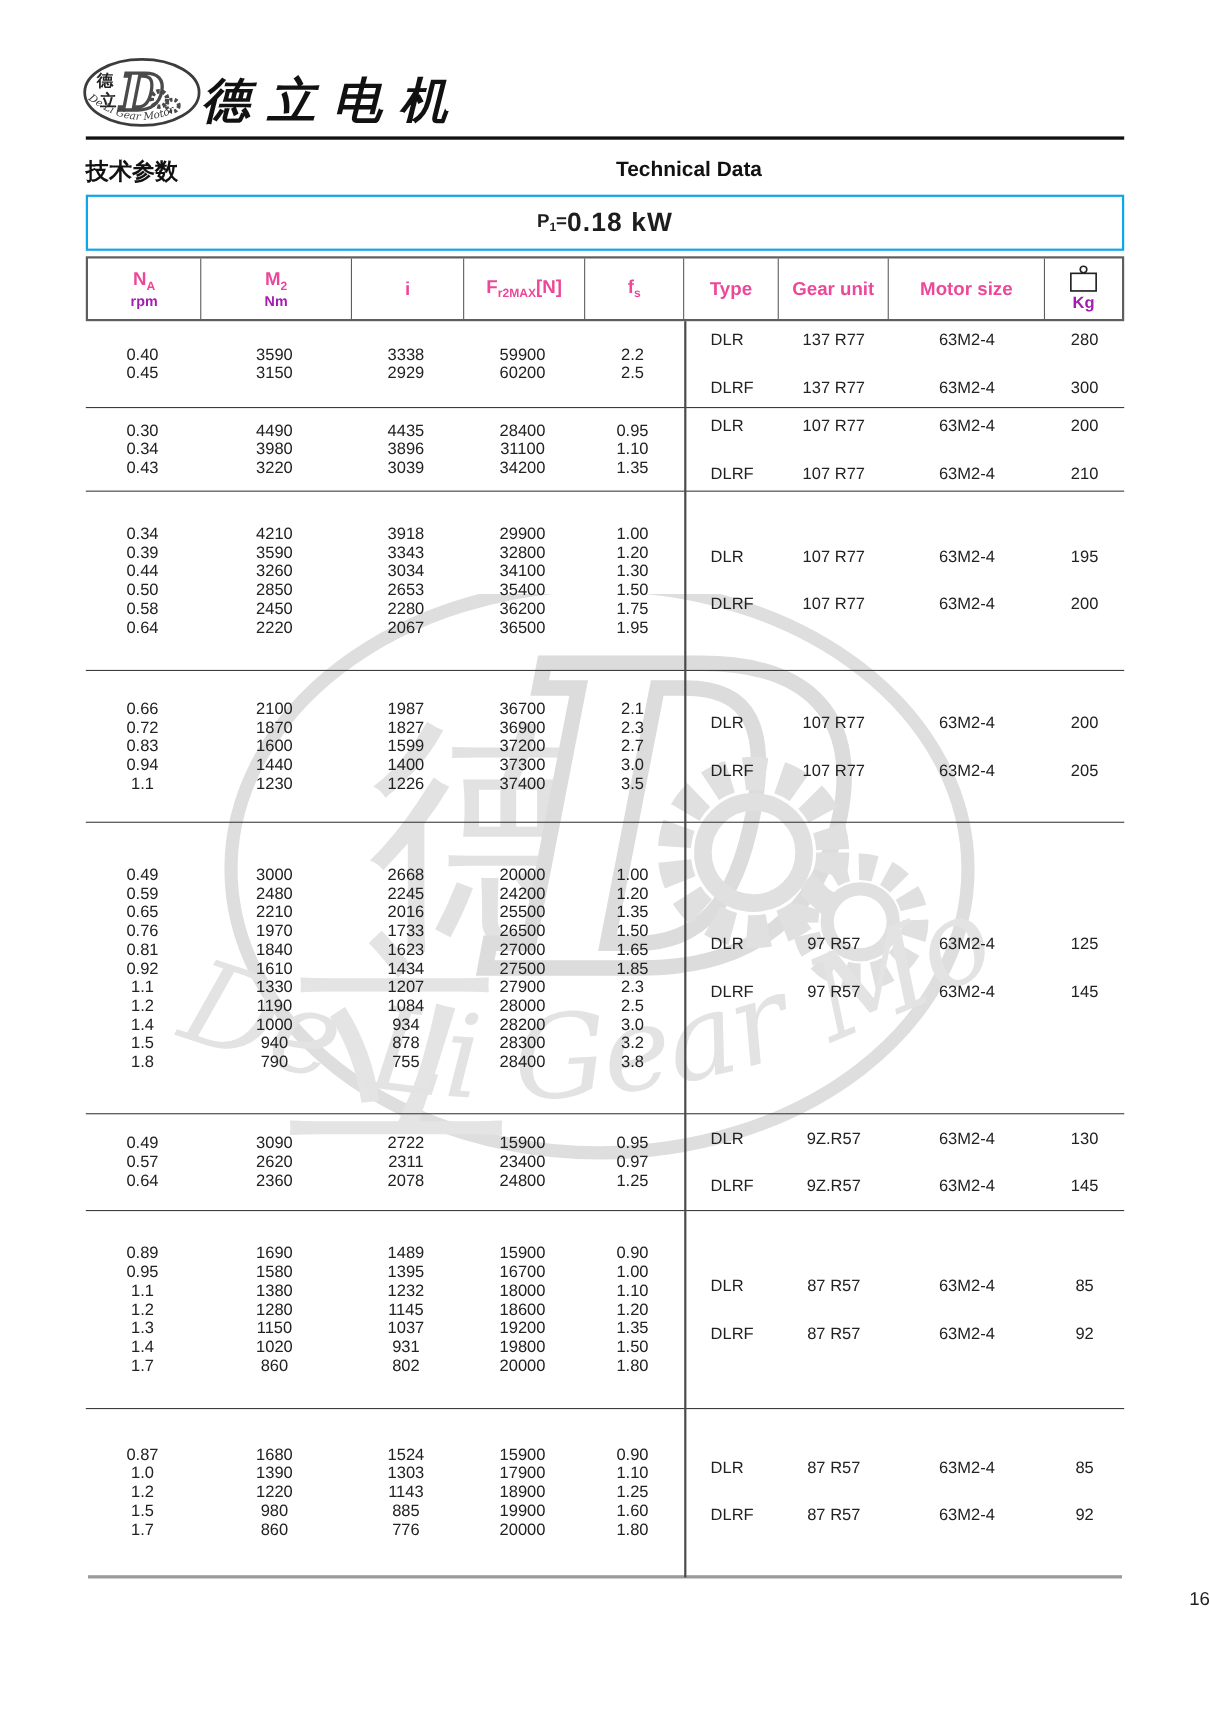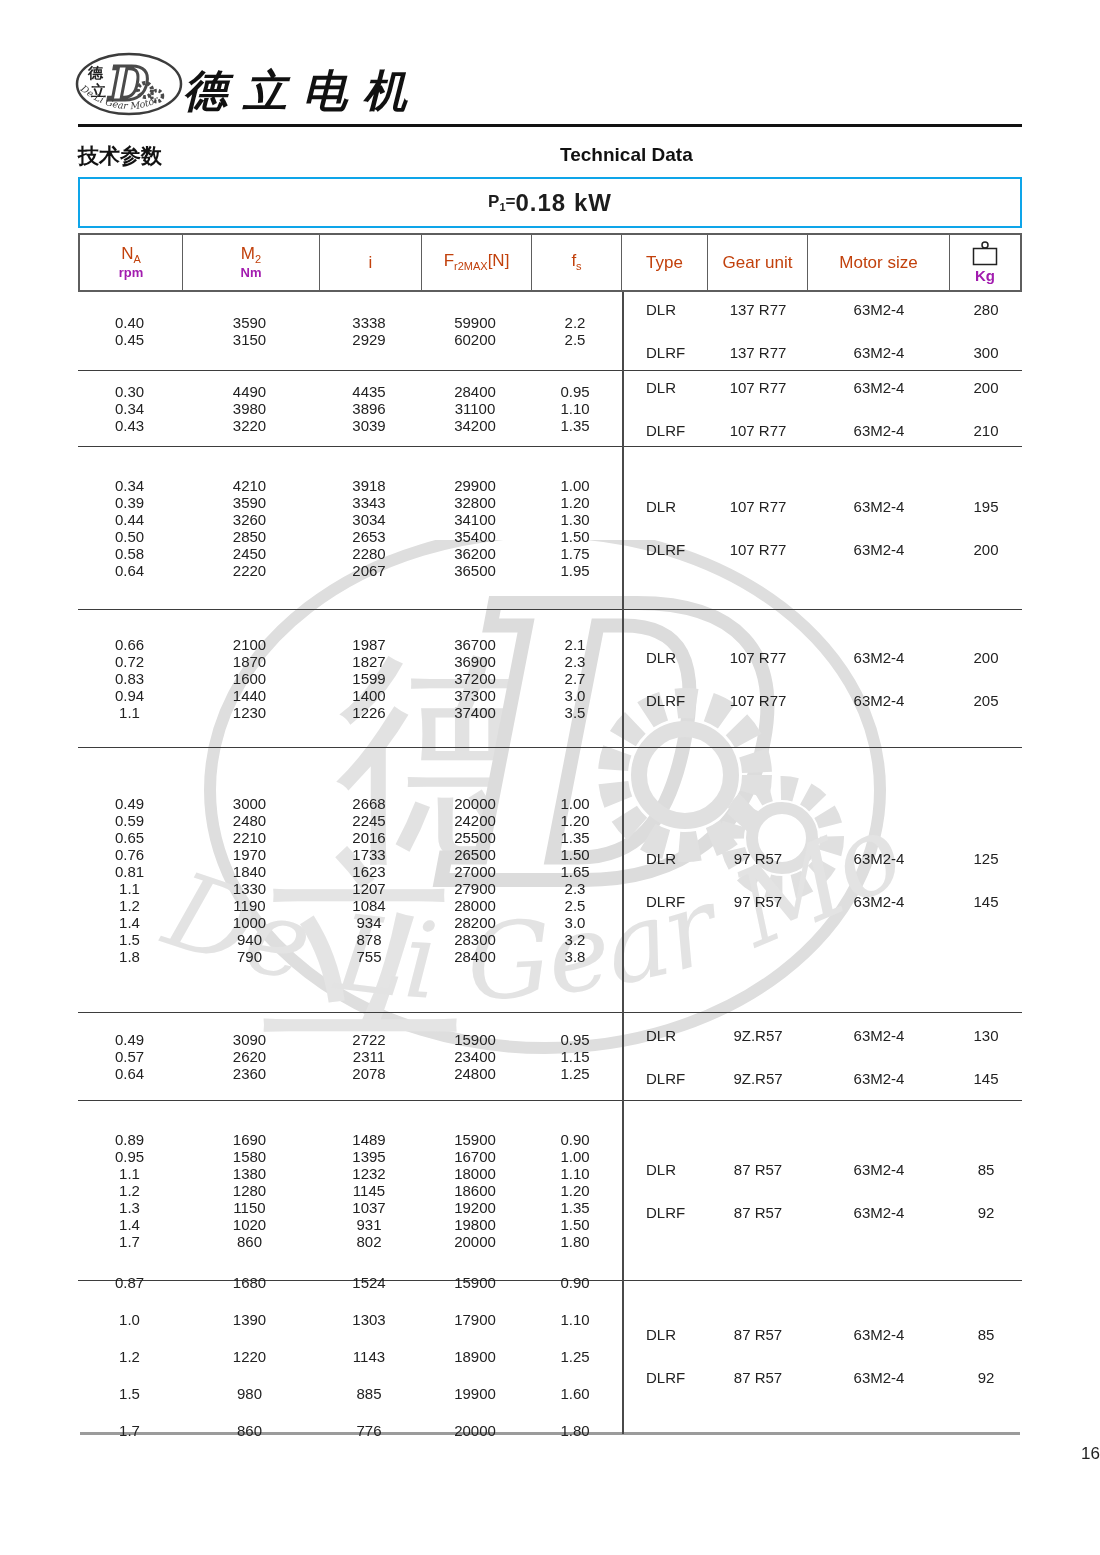--- a/index.html
+++ b/index.html
@@ -19,21 +19,21 @@
   .title-box .p{font-size:17px;font-weight:bold;}
   .title-box sub{font-size:11px;font-weight:bold;}
   .title-box .val{font-size:24px;font-weight:bold;letter-spacing:1px;}
   
   .thead{position:absolute;left:78px;top:233px;width:944px;height:59px;border:2px solid #5e5e5e;
          box-sizing:border-box;display:grid;
          grid-template-columns:103px 137px 102px 110px 90px 86px 100px 142px auto;}
   .thead .hcell{border-right:1.5px solid #5e5e5e;display:flex;flex-direction:column;
                 align-items:center;justify-content:center;line-height:1.15;}
   .thead .hcell:last-child{border-right:none;}
-  .hmain{font-size:17px;font-weight:normal;color:#c2410c;}
+  .hmain{font-size:17px;font-weight:bold;color:#ec4899;}
   .hmain sub{font-size:11px;}
   .hunit{font-size:13px;color:#a21caf;font-weight:bold;}
   .kgcell .hunit{font-size:15px;}
   
   .data-area{position:absolute;left:78px;top:292px;width:944px;z-index:1;}
   .vdivider{position:absolute;left:622px;top:292px;width:1.5px;height:1142px;background:#4a4a4a;z-index:2;}
   .group{position:relative;border-bottom:1.2px solid #3d3d3d;box-sizing:border-box;
          display:flex;flex-direction:column;justify-content:center;}
   .group:last-child{border-bottom:none;}
   .row{display:grid;grid-template-columns:103px 137px 102px 110px 90px;}
@@ -344,20 +344,27 @@
           <div class="cell">1.50</div>
         </div>
         <div class="row">
           <div class="cell">0.81</div>
           <div class="cell">1840</div>
           <div class="cell">1623</div>
           <div class="cell">27000</div>
           <div class="cell">1.65</div>
         </div>
         <div class="row">
+          <div class="cell">0.92</div>
+          <div class="cell">1610</div>
+          <div class="cell">1434</div>
+          <div class="cell">27500</div>
+          <div class="cell">1.85</div>
+        </div>
+        <div class="row">
           <div class="cell">1.1</div>
           <div class="cell">1330</div>
           <div class="cell">1207</div>
           <div class="cell">27900</div>
           <div class="cell">2.3</div>
         </div>
         <div class="row">
           <div class="cell">1.2</div>
           <div class="cell">1190</div>
           <div class="cell">1084</div>
@@ -406,21 +413,21 @@
           <div class="cell">3090</div>
           <div class="cell">2722</div>
           <div class="cell">15900</div>
           <div class="cell">0.95</div>
         </div>
         <div class="row">
           <div class="cell">0.57</div>
           <div class="cell">2620</div>
           <div class="cell">2311</div>
           <div class="cell">23400</div>
-          <div class="cell">1.15</div>
+          <div class="cell">0.97</div>
         </div>
         <div class="row">
           <div class="cell">0.64</div>
           <div class="cell">2360</div>
           <div class="cell">2078</div>
           <div class="cell">24800</div>
           <div class="cell">1.25</div>
         </div>
         <div class="g-vars">
           <div class="vrow">
@@ -495,21 +502,21 @@
             <div class="vc">85</div>
           </div>
           <div class="vrow">
             <div class="vc vtype">DLRF</div>
             <div class="vc">87 R57</div>
             <div class="vc">63M2-4</div>
             <div class="vc">92</div>
           </div>
         </div>
       </div>
-      <div class="group" style="height: 150px; gap: 20px;">
+      <div class="group" style="height: 150px;">
         <div class="row">
           <div class="cell">0.87</div>
           <div class="cell">1680</div>
           <div class="cell">1524</div>
           <div class="cell">15900</div>
           <div class="cell">0.90</div>
         </div>
         <div class="row">
           <div class="cell">1.0</div>
           <div class="cell">1390</div>

